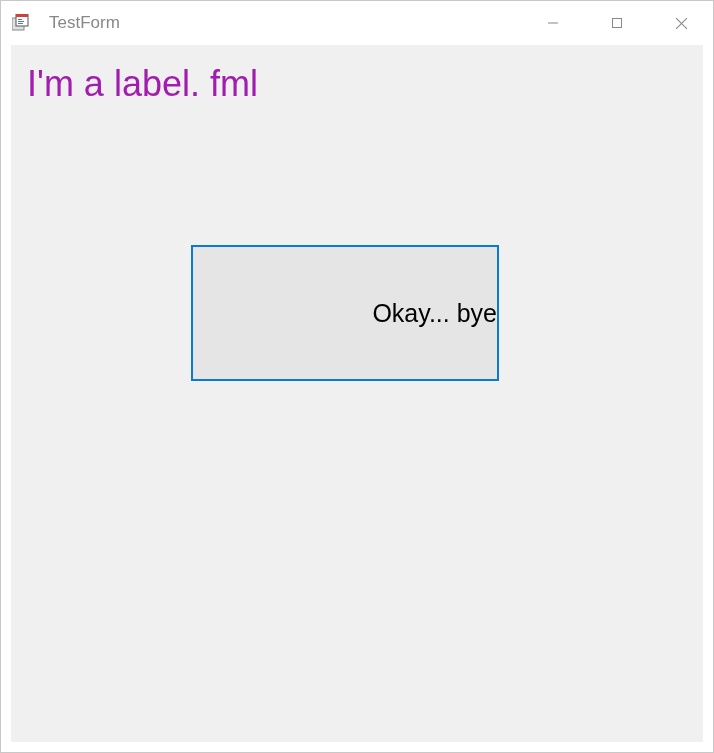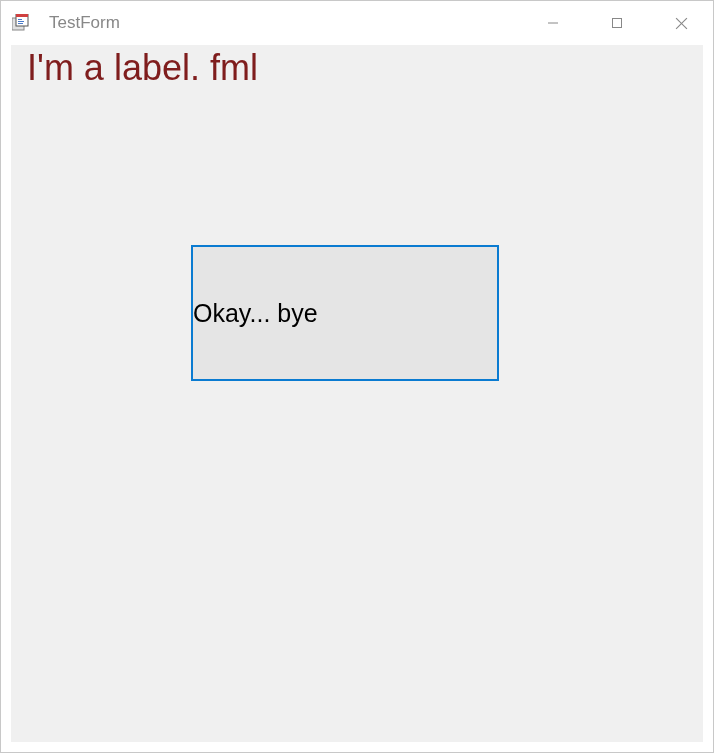--- a/index.html
+++ b/index.html
@@ -58,37 +58,37 @@
       font-size: 14px;
     }
     .client-area {
       flex: 1;
       background: #f0f0f0;
       position: relative;
       margin: 0 10px 10px 10px;
     }
     .form-label {
       position: absolute;
-      top: 2px;
+      top: 18px;
       left: 16px;
       font-size: 36px;
-      color: #7f1d1d;
+      color: #a21caf;
       font-weight: 400;
     }
     .form-button {
       position: absolute;
       top: 200px;
       left: 180px;
       width: 308px;
       height: 136px;
       background: #e5e5e5;
       border: 2px solid #0a7bd1;
       display: flex;
       align-items: center;
-      justify-content: flex-start;
+      justify-content: flex-end;
       font-size: 25px;
       color: #000;
       cursor: pointer;
       font-family: inherit;
     }
   </style>
 </head>
 <body>
 
 <div class="window">

